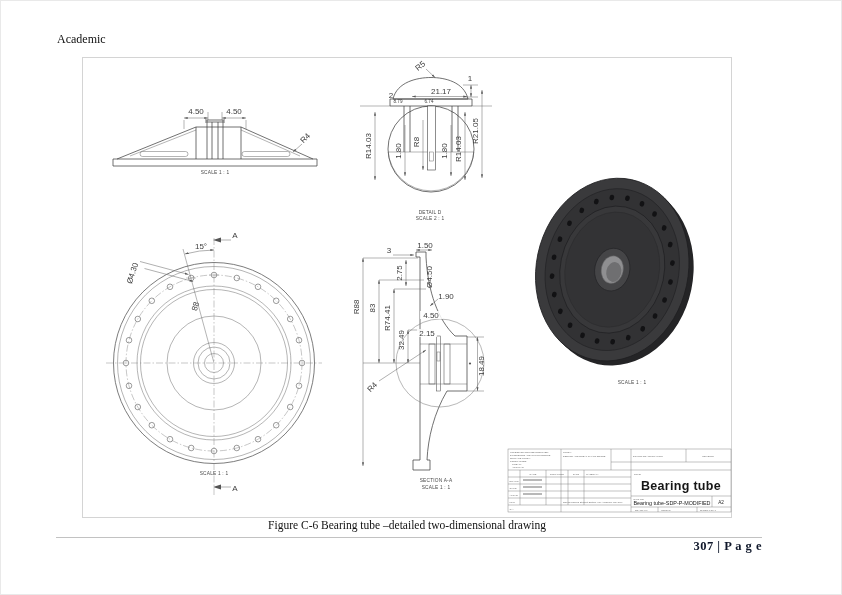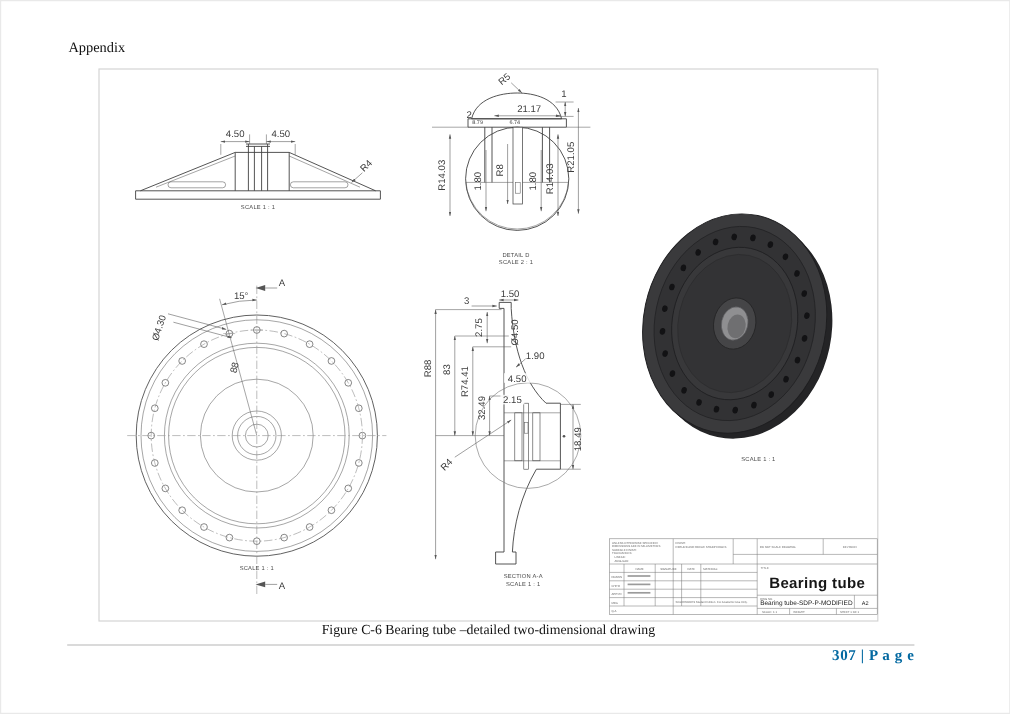--- a/index.html
+++ b/index.html
@@ -1,42 +1,42 @@
 <!DOCTYPE html>
 <html><head>
 <meta charset="utf-8">
 <style>
   html,body{margin:0;padding:0;background:#ffffff;}
   .page{position:relative;width:842px;height:595px;background:#fff;overflow:hidden;
         font-family:"Liberation Serif",serif;box-shadow:inset 0 0 0 1px #e9e9e9;}
   .appendix{position:absolute;left:57px;top:32px;font-size:12px;color:#101010;}
   .caption{position:absolute;left:82px;top:519px;width:650px;text-align:center;font-size:11.5px;color:#101010;}
   .footer-rule{position:absolute;left:56px;top:537px;width:706px;height:1px;background:#c2c2c2;}
-  .pageno{position:absolute;right:80px;top:539px;font-size:12.5px;font-weight:bold;color:#0369a1;letter-spacing:.5px;}
+  .pageno{position:absolute;right:80px;top:539px;font-size:12.5px;font-weight:bold;color:#0f172a;letter-spacing:.5px;}
   svg.fig{position:absolute;left:0;top:0;}
   svg text{font-family:"Liberation Sans",sans-serif;fill:#3d3d3d;}
   .dim{font-size:8px;}
   .dimsm{font-size:4.6px;}
   .cap{font-size:4.8px;letter-spacing:.2px;fill:#4a4a4a;}
   .tiny{font-size:2.4px;fill:#6a6a6a;}
   .tb-title{font-size:12.5px;font-weight:bold;fill:#161616;letter-spacing:.3px;}
   .tb-dwg{font-size:5.4px;fill:#222;}
   .tb-size{font-size:4.6px;fill:#222;}
   .outl{stroke:#414141;stroke-width:.75;fill:none;stroke-linejoin:round;}
   .thin{stroke:#5a5a5a;stroke-width:.45;fill:none;}
   .dimln{stroke:#606060;stroke-width:.5;fill:none;}
   .cl{stroke:#8e8e8e;stroke-width:.5;fill:none;stroke-dasharray:7 2 1.5 2;}
   .tbl{stroke:#7a7a7a;stroke-width:.45;fill:none;}
 </style>
 </head>
 <body>
 
 <div class="page">
 
-  <div class="appendix">Appendix</div>
+  <div class="appendix">Academic</div>
 
   <svg class="fig" width="842" height="595" viewBox="0 0 842 595">
     <defs>
       <pattern id="hat" patternUnits="userSpaceOnUse" width="2.6" height="2.6" patternTransform="rotate(45)">
         <line x1="0" y1="0" x2="0" y2="2.6" stroke="#8d8d8d" stroke-width="0.45"></line>
       </pattern>
       <marker id="ar" markerWidth="8" markerHeight="6" refX="7.4" refY="2.6" orient="auto-start-reverse" markerUnits="strokeWidth">
         <path d="M0,0.6 L7.5,2.6 L0,4.6 Z" fill="#555"></path>
       </marker>
     </defs>

